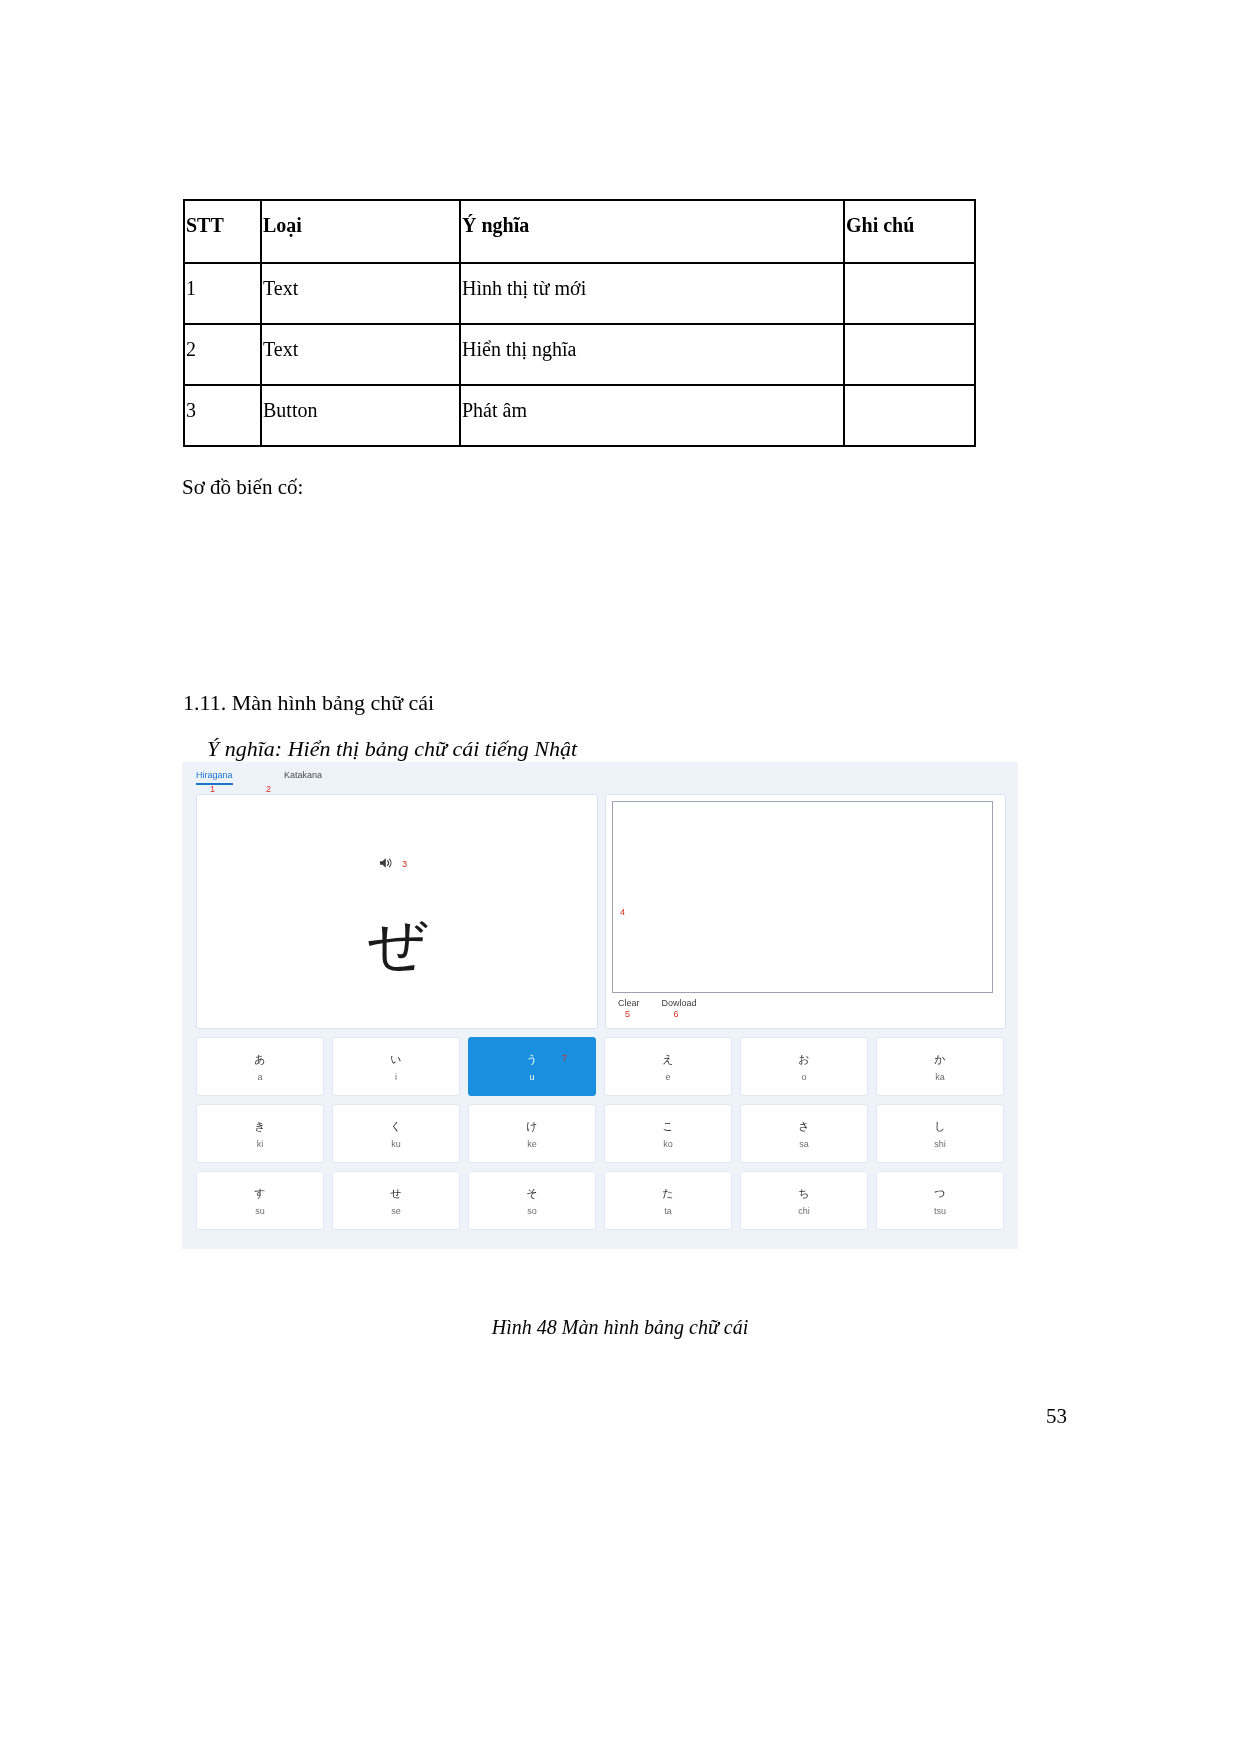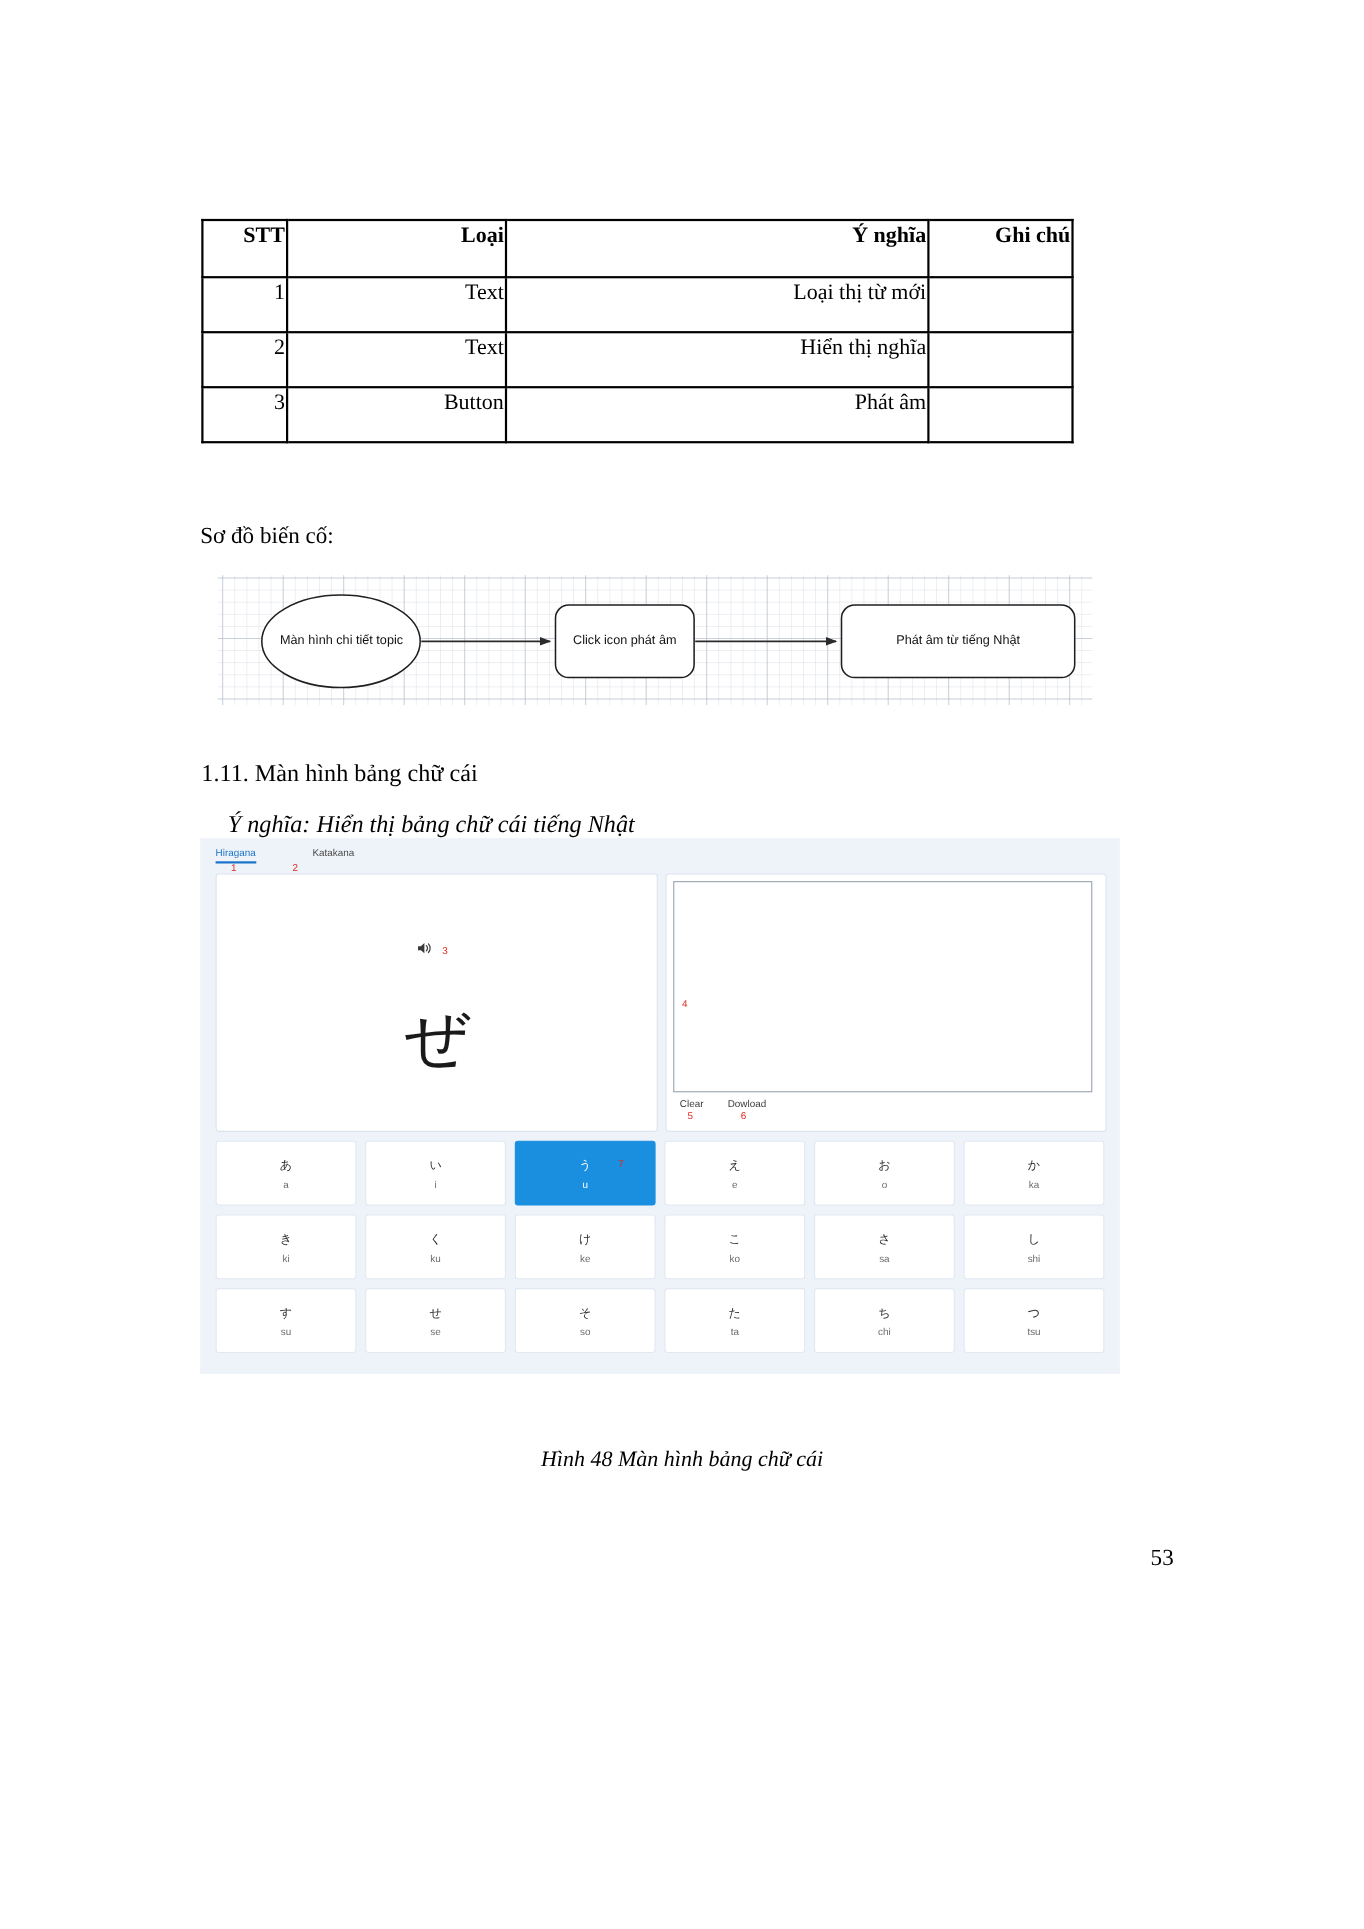--- a/index.html
+++ b/index.html
@@ -41,23 +41,23 @@
     left: 183px;
     top: 199px;
     width: 775px;
     border-collapse: collapse;
     table-layout: fixed;
   }
   .spec-table td, .spec-table th {
     border: 2px solid #000;
     font-size: 20px;
     font-weight: normal;
-    text-align: right;
+    text-align: left;
     vertical-align: top;
-    padding-top: 2px;
+    padding-top: 13px;
     height: 45px;
   }
   .spec-table thead th {
     font-weight: bold;
     height: 47px;
   }
   .col-stt   { width: 73px; }
   .col-loai  { width: 195px; }
   .col-ynghia{ width: 380px; }
   .col-ghichu{ width: 127px; }
@@ -267,62 +267,40 @@
         <th class="col-stt">STT</th>
         <th class="col-loai">Loại</th>
         <th class="col-ynghia">Ý nghĩa</th>
         <th class="col-ghichu">Ghi chú</th>
       </tr>
     </thead>
     <tbody>
       <tr>
         <td>1</td>
         <td>Text</td>
-        <td>Loại thị từ mới</td>
+        <td>Hình thị từ mới</td>
         <td></td>
       </tr>
       <tr>
         <td>2</td>
         <td>Text</td>
         <td>Hiển thị nghĩa</td>
         <td></td>
       </tr>
       <tr>
         <td>3</td>
         <td>Button</td>
         <td>Phát âm</td>
         <td></td>
       </tr>
     </tbody>
   </table>
 
   <div class="flow-label">Sơ đồ biến cố:</div>
 
-  <div class="flow-wrap">
-    <svg class="flow-svg" width="795" height="118" viewBox="0 0 795 118">
-      <defs>
-        <marker id="arrowhead" markerWidth="7" markerHeight="7" refX="6.2" refY="2.6" orient="auto">
-          <path d="M0,0 L7,2.6 L0,5.2 z" fill="#2b2b2b"></path>
-        </marker>
-      </defs>
-
-      <ellipse cx="112" cy="60" rx="72" ry="42" fill="#ffffff" stroke="#1f1f1f" stroke-width="1.4"></ellipse>
-
-      <rect x="307" y="27" width="126" height="66" rx="12" ry="12" fill="#ffffff" stroke="#1f1f1f" stroke-width="1.4"></rect>
-
-      <rect x="567" y="27" width="212" height="66" rx="12" ry="12" fill="#ffffff" stroke="#1f1f1f" stroke-width="1.4"></rect>
-
-      <line x1="185" y1="60" x2="302" y2="60" stroke="#2b2b2b" stroke-width="1.5" marker-end="url(#arrowhead)"></line>
-      <line x1="434" y1="60" x2="562" y2="60" stroke="#2b2b2b" stroke-width="1.5" marker-end="url(#arrowhead)"></line>
-    </svg>
-
-    <div class="flow-txt" style="left:40px; top:53px; width:145px;">Màn hình chi tiết topic</div>
-    <div class="flow-txt" style="left:309px; top:53px; width:122px;">Click icon phát âm</div>
-    <div class="flow-txt" style="left:568px; top:53px; width:210px;">Phát âm từ tiếng Nhật</div>
-  </div>
 
   <div class="h-section">1.11. Màn hình bảng chữ cái</div>
   <div class="h-sub">Ý nghĩa: Hiển thị bảng chữ cái tiếng Nhật</div>
 
   <div class="app">
 
     <div class="app-tabs">
       <div class="tab active" style="left:14px;">Hiragana</div>
       <div class="tab-underline" style="left:14px; width:37px;"></div>
       <div class="marker" style="left:28px; top:22px;">1</div>

